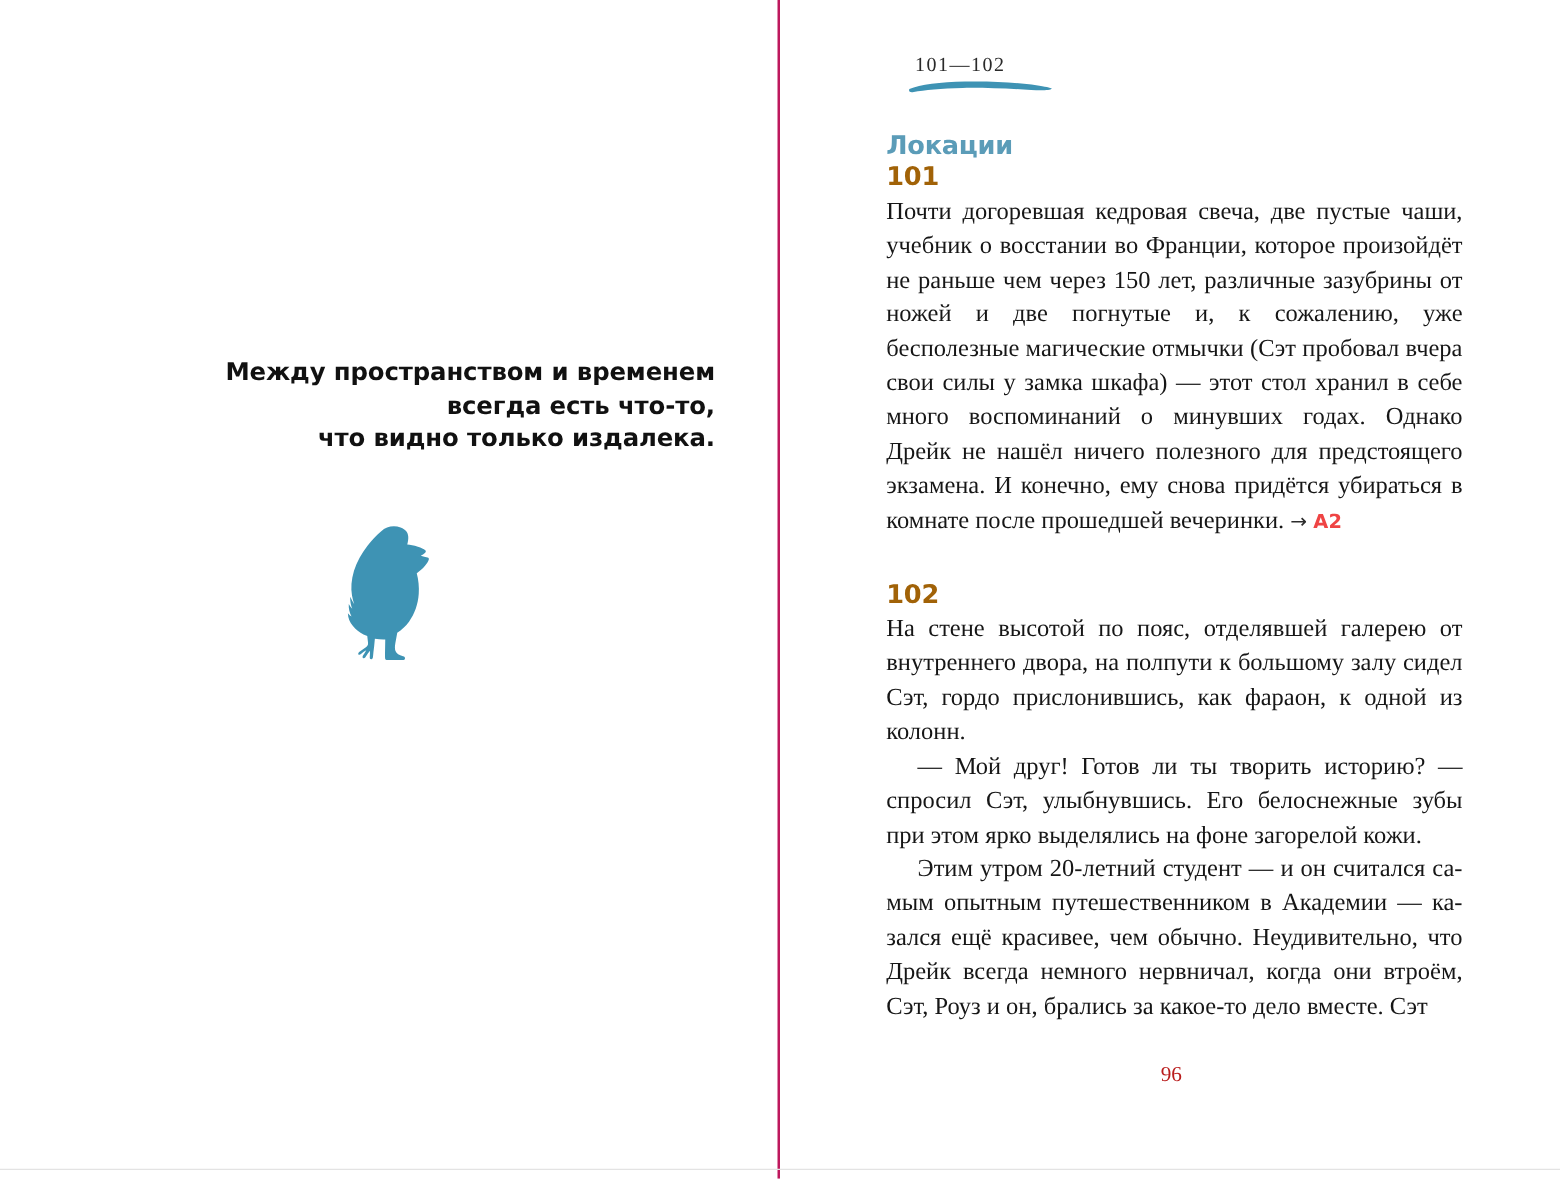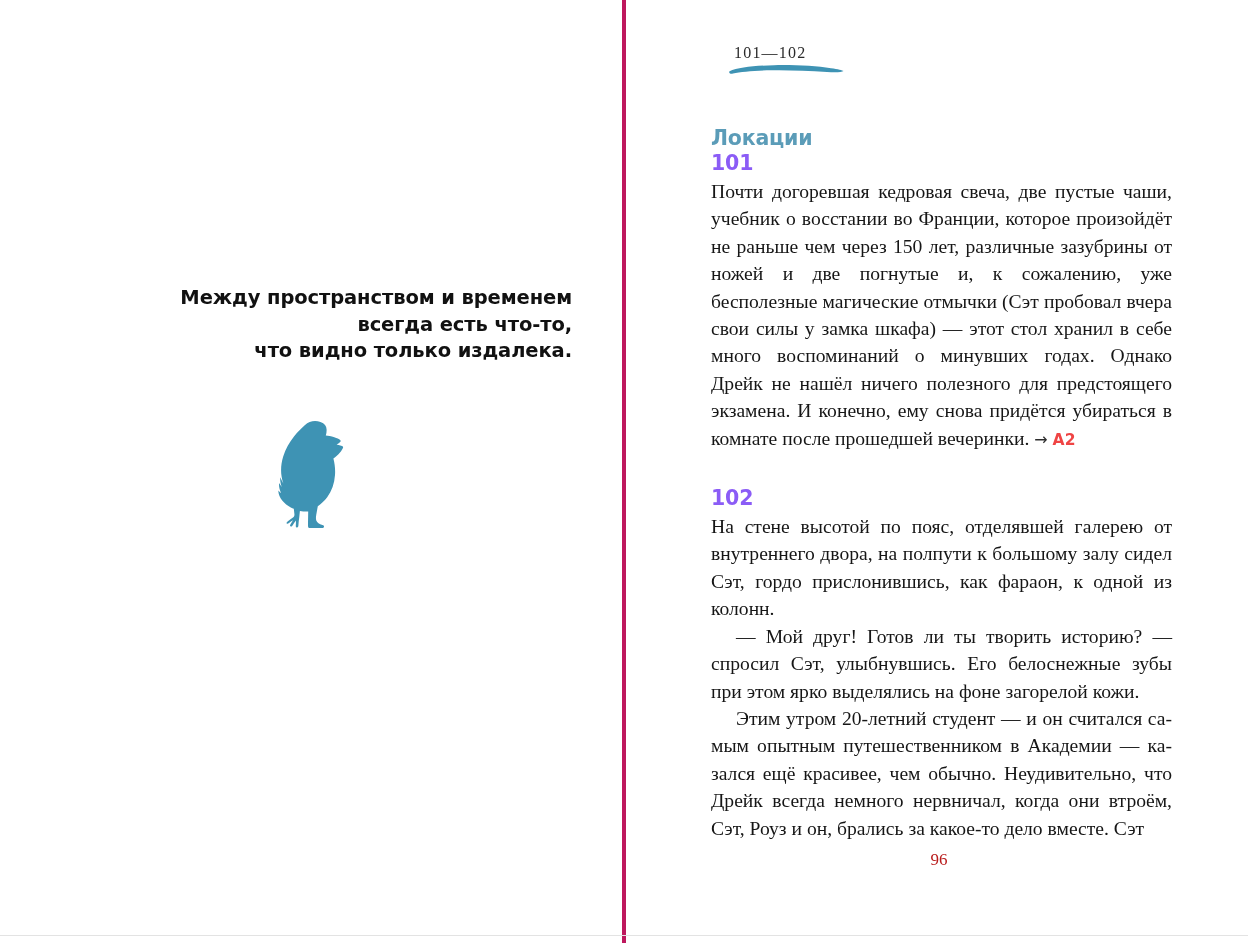--- a/index.html
+++ b/index.html
@@ -39,21 +39,21 @@
     background: #e3e3e3;
   }
 
   .page {
     position: relative;
     height: 943px;
     box-sizing: border-box;
     background: #ffffff;
   }
   .page-left  { width: 622px; }
-  .page-right { width: 626px; border-left: 4px solid #be185d; }
+  .page-right { width: 626px; border-left: 2px solid #be185d; }
 
   
   .epigraph {
     position: absolute;
     top: 285px;
     left: 50px;
     width: 522px;
     text-align: right;
     font-family: "DejaVu Sans", sans-serif;
     font-weight: bold;
@@ -90,39 +90,38 @@
     padding-left: 20px;
     font-variant-numeric: oldstyle-nums;
   }
   .runhead-rule { display: block; margin-top: 2px; margin-left: 14px; }
 
   .content {
     position: absolute;
     top: 104px;
     left: 711px;
     width: 461px;
-    margin-top: 22px;
   }
   .page-right .content { left: 85px; }
 
   .sec-title {
     font-family: "DejaVu Sans", sans-serif;
     font-weight: bold;
     font-size: 20.5px;
     line-height: 24px;
     color: #5b9cb8;
     margin: 0;
     letter-spacing: -0.2px;
   }
   .sec-num {
     font-family: "DejaVu Sans", sans-serif;
     font-weight: bold;
     font-size: 20.5px;
     line-height: 27px;
-    color: #8b5cf6;
+    color: #a16207;
     margin: 0 0 1px 0;
     letter-spacing: -0.2px;
   }
   .block-102 { margin-top: 31px; }
 
   p.body {
     margin: 0;
     font-family: "Liberation Serif", serif;
     font-size: 19.6px;
     line-height: 27.4px;

